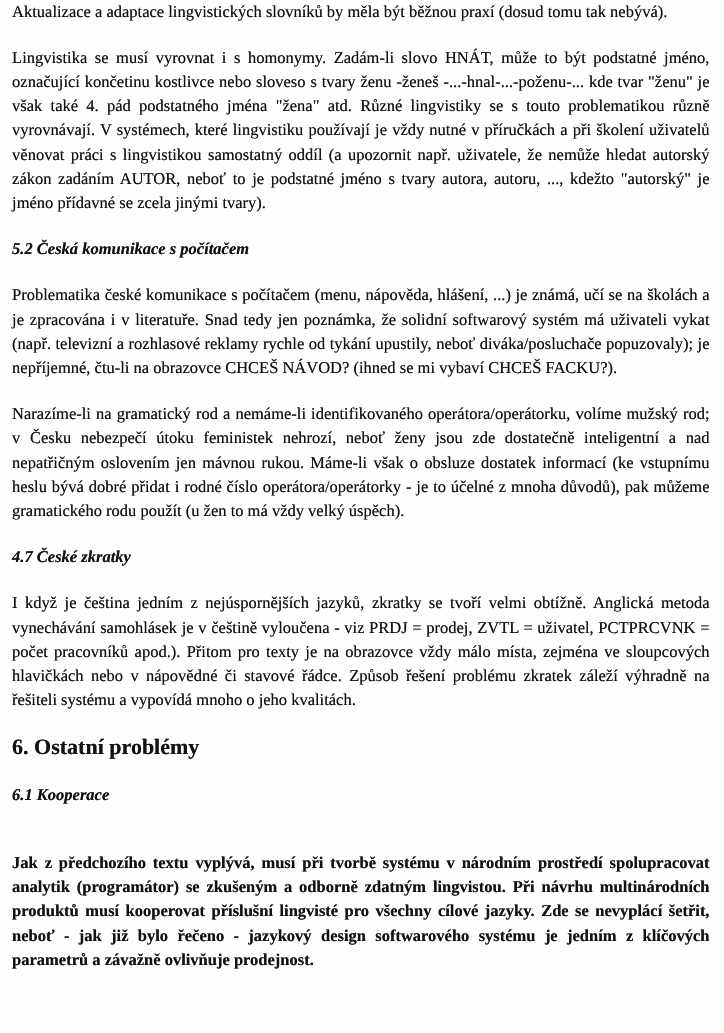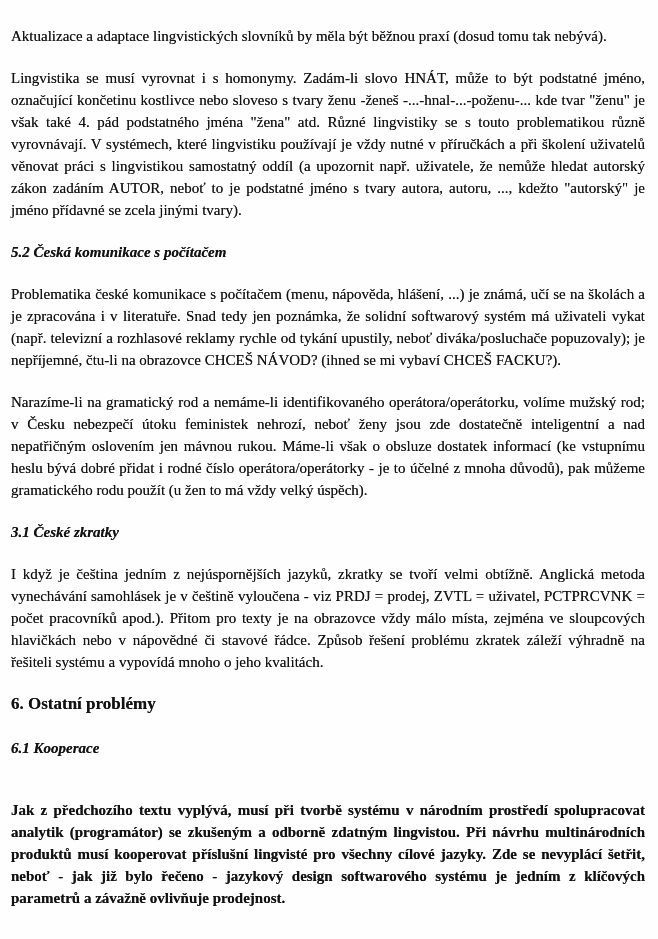--- a/index.html
+++ b/index.html
@@ -11,21 +11,21 @@
     width: 658px;
     height: 939px;
     overflow: hidden;
     font-family: "Liberation Serif", "DejaVu Serif", serif;
     color: #121212;
   }
   .page {
     box-sizing: border-box;
     width: 658px;
     height: 939px;
-    padding: 25px 13px 6px 11px;
+    padding: 0 13px 6px 11px;
     background: #fefefe;
   }
   .para {
     margin: 0 0 20px 0;
     font-size: 15px;
     line-height: 22px;
     text-align: justify;
     text-shadow: 0 0 0.5px rgba(0,0,0,0.65); 
   }
   .para:last-child {
@@ -35,21 +35,21 @@
   .subheading {
     margin: 2px 0 20px 0;
     font-size: 15px;
     line-height: 22px;
     font-weight: bold;
     font-style: italic;
     text-shadow: 0 0 0.6px rgba(0,0,0,0.7);
   }
   .mainheading {
     margin: 14px 0 22px 0;
-    font-size: 17px;
+    font-size: 20px;
     line-height: 22px;
     font-weight: bold;
     font-style: normal;
     text-shadow: 0 0 0.6px rgba(0,0,0,0.7);
   }
   .subheading.kooperace {
     margin-bottom: 40px;
   }
 </style>
 </head>
@@ -59,21 +59,21 @@
   <p class="para">Aktualizace a adaptace lingvistických slovníků by měla být běžnou praxí (dosud tomu tak nebývá).</p>
 
   <p class="para">Lingvistika se musí vyrovnat i s homonymy. Zadám-li slovo HNÁT, může to být podstatné jméno, označující končetinu kostlivce nebo sloveso s tvary ženu -ženeš -...-hnal-...-poženu-... kde tvar "ženu" je však také 4. pád podstatného jména "žena" atd. Různé lingvistiky se s touto problematikou různě vyrovnávají. V systémech, které lingvistiku používají je vždy nutné v příručkách a při školení uživatelů věnovat práci s lingvistikou samostatný oddíl (a upozornit např. uživatele, že nemůže hledat autorský zákon zadáním AUTOR, neboť to je podstatné jméno s tvary autora, autoru, ..., kdežto "autorský" je jméno přídavné se zcela jinými tvary).</p>
 
   <h3 class="subheading">5.2 Česká komunikace s počítačem</h3>
 
   <p class="para">Problematika české komunikace s počítačem (menu, nápověda, hlášení, ...) je známá, učí se na školách a je zpracována i v literatuře. Snad tedy jen poznámka, že solidní softwarový systém má uživateli vykat (např. televizní a rozhlasové reklamy rychle od tykání upustily, neboť diváka/posluchače popuzovaly); je nepříjemné, čtu-li na obrazovce CHCEŠ NÁVOD? (ihned se mi vybaví CHCEŠ FACKU?).</p>
 
   <p class="para">Narazíme-li na gramatický rod a nemáme-li identifikovaného operátora/operátorku, volíme mužský rod; v Česku nebezpečí útoku feministek nehrozí, neboť ženy jsou zde dostatečně inteligentní a nad nepatřičným oslovením jen mávnou rukou. Máme-li však o obsluze dostatek informací (ke vstupnímu heslu bývá dobré přidat i rodné číslo operátora/operátorky - je to účelné z mnoha důvodů), pak můžeme gramatického rodu použít (u žen to má vždy velký úspěch).</p>
 
-  <h3 class="subheading">3.1 České zkratky</h3>
+  <h3 class="subheading">4.7 České zkratky</h3>
 
   <p class="para">I když je čeština jedním z nejúspornějších jazyků, zkratky se tvoří velmi obtížně. Anglická metoda vynechávání samohlásek je v češtině vyloučena - viz PRDJ = prodej, ZVTL = uživatel, PCTPRCVNK = počet pracovníků apod.). Přitom pro texty je na obrazovce vždy málo místa, zejména ve sloupcových hlavičkách nebo v nápovědné či stavové řádce. Způsob řešení problému zkratek záleží výhradně na řešiteli systému a vypovídá mnoho o jeho kvalitách.</p>
 
   <h2 class="mainheading">6. Ostatní problémy</h2>
 
   <h3 class="subheading kooperace">6.1 Kooperace</h3>
 
   <p class="para">Jak z předchozího textu vyplývá, musí při tvorbě systému v národním prostředí spolupracovat analytik (programátor) se zkušeným a odborně zdatným lingvistou. Při návrhu multinárodních produktů musí kooperovat příslušní lingvisté pro všechny cílové jazyky. Zde se nevyplácí šetřit, neboť - jak již bylo řečeno - jazykový design softwarového systému je jedním z klíčových parametrů a závažně ovlivňuje prodejnost.</p>
 </div>
 

